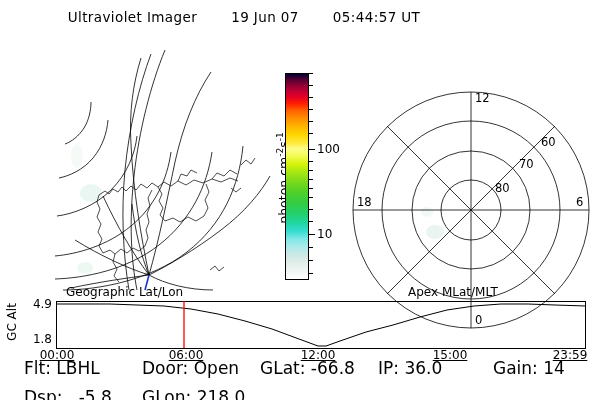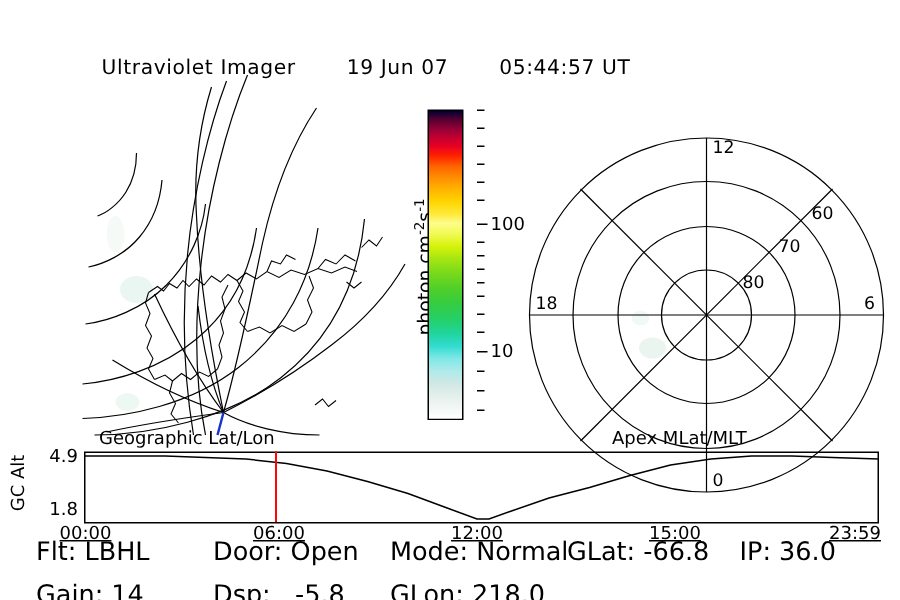--- a/index.html
+++ b/index.html
@@ -22,21 +22,20 @@
     position: absolute;
     left: 0; top: 6px;
     width: 488px;
     height: 22px;
     display: flex;
     justify-content: center;
     align-items: center;
     font-size: 13.5px;
     letter-spacing: 0.4px;
     white-space: pre;
-    margin-top: 28px;
   }
   #header .seg { display: inline-block; }
   #header .gap { display: inline-block; width: 34px; }
 
   
   .panel { position: absolute; }
 
   #geo-panel   { left: 55px;  top: 40px; width: 215px; height: 250px; }
   #apex-panel  { left: 335px; top: 40px; width: 255px; height: 250px; }
   #colorbar-panel { left: 263px; top: 55px; width: 75px; height: 235px; }
@@ -67,21 +66,21 @@
     box-sizing: content-box;
   }
   #cbar-gradient {
     position: absolute;
     inset: 0;
     width: 100%;
     height: 100%;
   }
   #cbar-ticks {
     position: absolute;
-    left: 33px; top: 0;
+    left: 23px; top: 0;
     width: 40px; height: 205px;
   }
   #cbar-ticks .tk {
     position: absolute;
     left: 0;
     width: 5px;
     height: 0;
     border-top: 1.2px solid #000;
   }
   #cbar-ticks .tkmaj { width: 7px; }
@@ -359,21 +358,20 @@
       <div class="v" style="left:318px">12:00</div>
       <div class="v" style="left:450px">15:00</div>
       <div class="v" style="left:570px">23:59</div>
     </div>
   </div>
 
   <div class="panel" id="status-panel">
     <div id="status-grid">
       <div class="status-cell">Flt: LBHL</div>
       <div class="status-cell">Door: Open</div>
-      <div class="status-cell">Mode: Normal</div>
       <div class="status-cell">GLat: -66.8</div>
       <div class="status-cell">IP: 36.0</div>
       <div class="status-cell">Gain: 14</div>
       <div class="status-cell">Dsp:   -5.8</div>
       <div class="status-cell">GLon: 218.0</div>
     </div>
   </div>
 
 </div>
 

